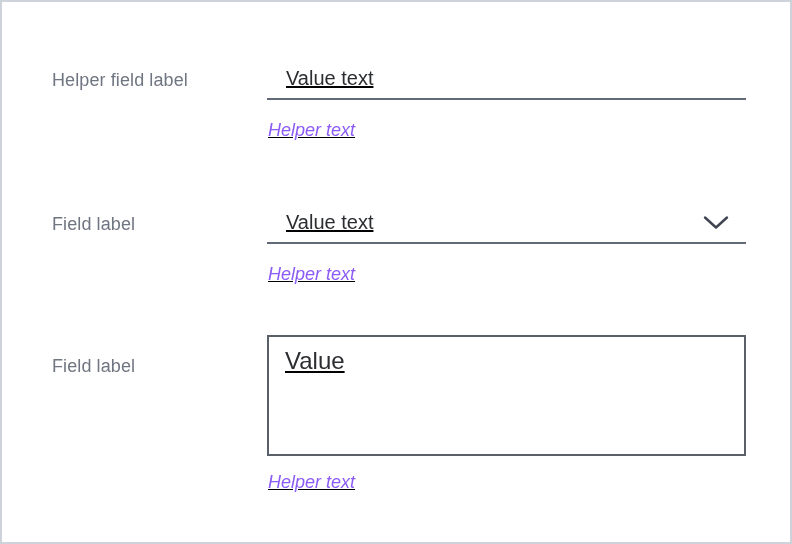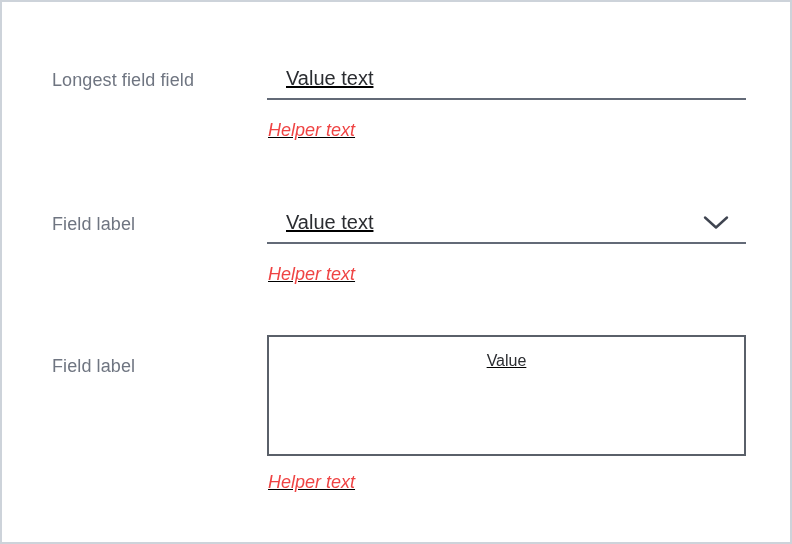--- a/index.html
+++ b/index.html
@@ -61,42 +61,41 @@
   .textarea-control {
     display: block;
     width: 100%;
     height: 121px;
     border: 2px solid #5a6069;
     background: #ffffff;
     outline: none;
     resize: none;
     padding: 11px 16px;
     font-family: "Liberation Sans", "DejaVu Sans", sans-serif;
-    font-size: 16px;
+    font-size: 24px;
     line-height: 26px;
     color: #2b2d31;
-    text-align: center;
   }
   .helper-text {
     margin-top: 18px;
     font-size: 18px;
     font-style: italic;
     line-height: 24px;
-    color: #ef4444;
+    color: #8b5cf6;
     padding-left: 1px;
   }
   .helper-text.after-area { margin-top: 14px; }
 </style>
 </head>
 <body>
 
 <div class="page">
 
   <div class="field-row row-1">
-    <div class="field-label">Longest field field</div>
+    <div class="field-label">Helper field label</div>
     <div class="field-control">
       <input class="text-input" type="text" value="Value text" style="">
       <div class="helper-text">Helper text</div>
     </div>
   </div>
 
   <div class="field-row row-2">
     <div class="field-label">Field label</div>
     <div class="field-control">
       <div class="select-control">

